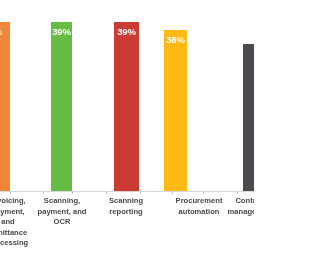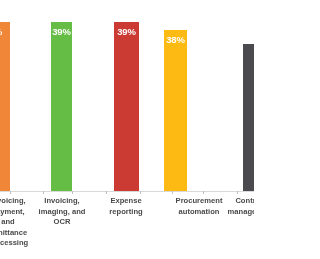--- a/index.html
+++ b/index.html
@@ -117,21 +117,21 @@
   <div class="tick" style="left:43px;"></div>
   <div class="tick" style="left:72px;"></div>
   <div class="tick" style="left:106px;"></div>
   <div class="tick" style="left:140px;"></div>
   <div class="tick" style="left:172px;"></div>
   <div class="tick" style="left:203px;"></div>
   <div class="tick" style="left:237px;"></div>
 
   <div class="cat-label" style="left:-16px; width:48px;">Invoicing, payment, and remittance processing</div>
 
-  <div class="cat-label" style="left:34px; width:56px;">Invoicing, imaging, and OCR</div>
+  <div class="cat-label" style="left:34px; width:56px;">Scanning, payment, and OCR</div>
 
-  <div class="cat-label" style="left:98px; width:56px;">Expense reporting</div>
+  <div class="cat-label" style="left:98px; width:56px;">Scanning reporting</div>
 
   <div class="cat-label" style="left:170px; width:58px;">Procurement automation</div>
 
   <div class="cat-label" style="left:224px; width:54px;">Contract management</div>
 
 </div>
 
 </body></html>

